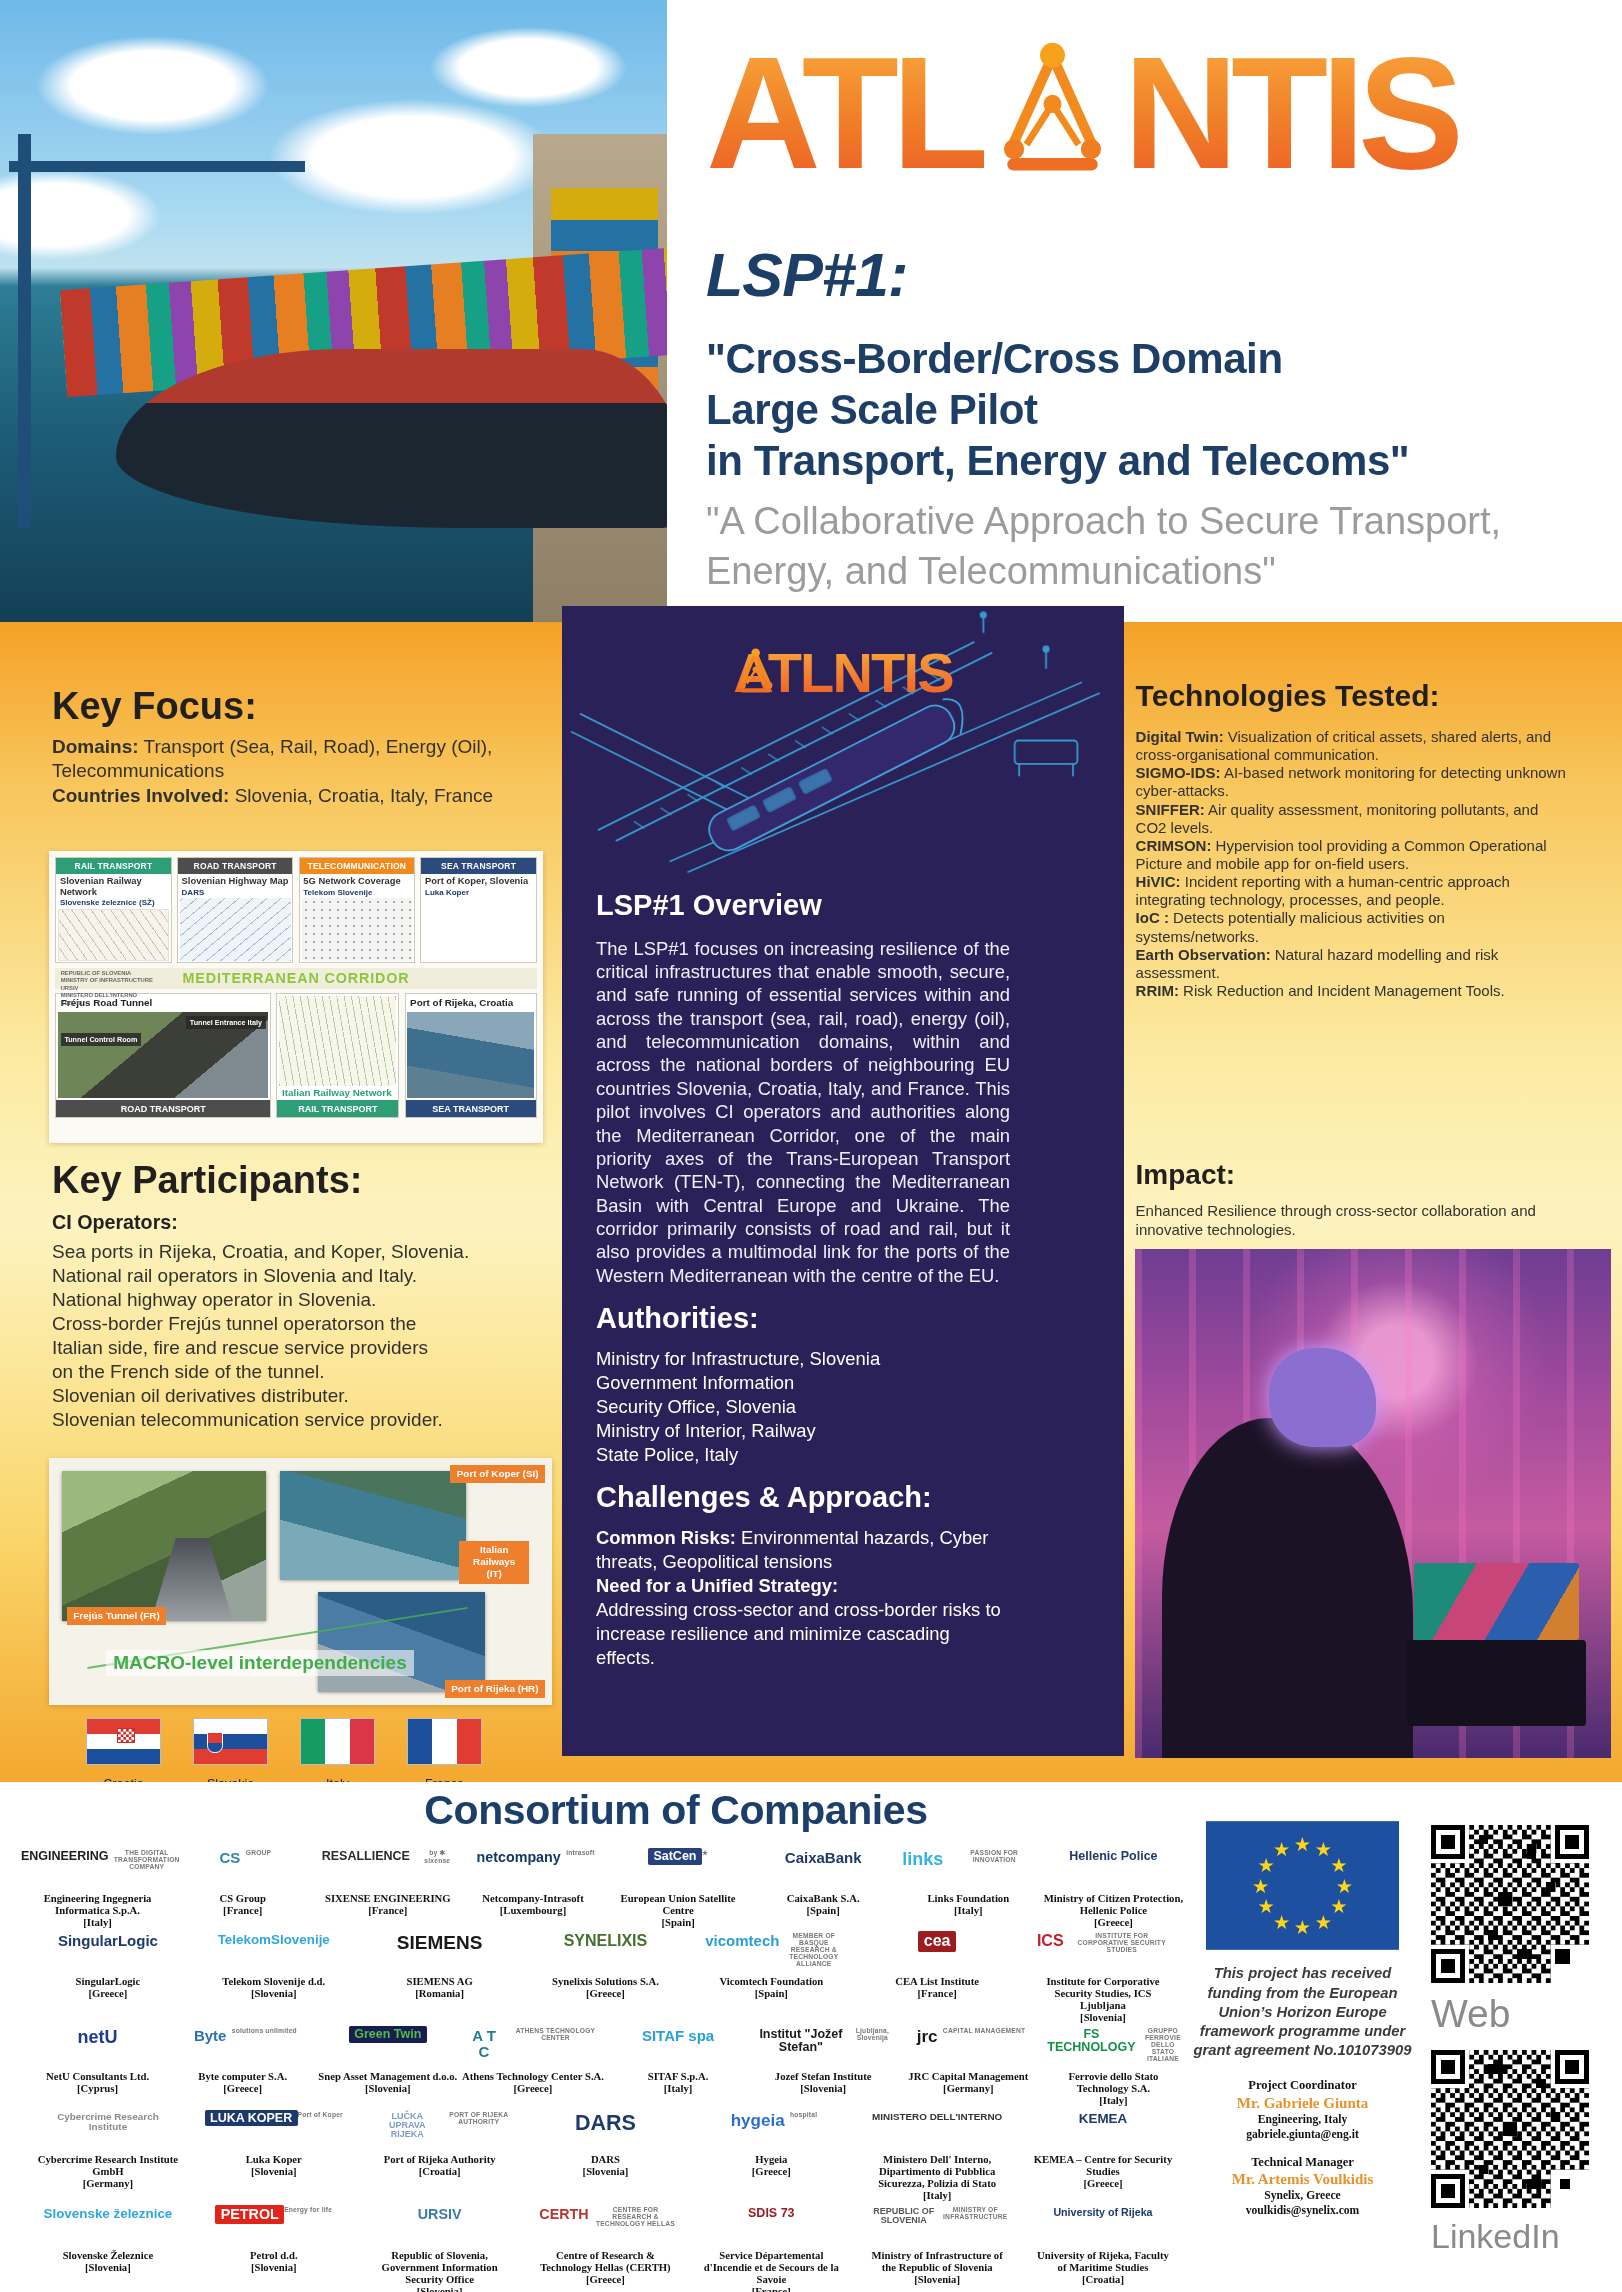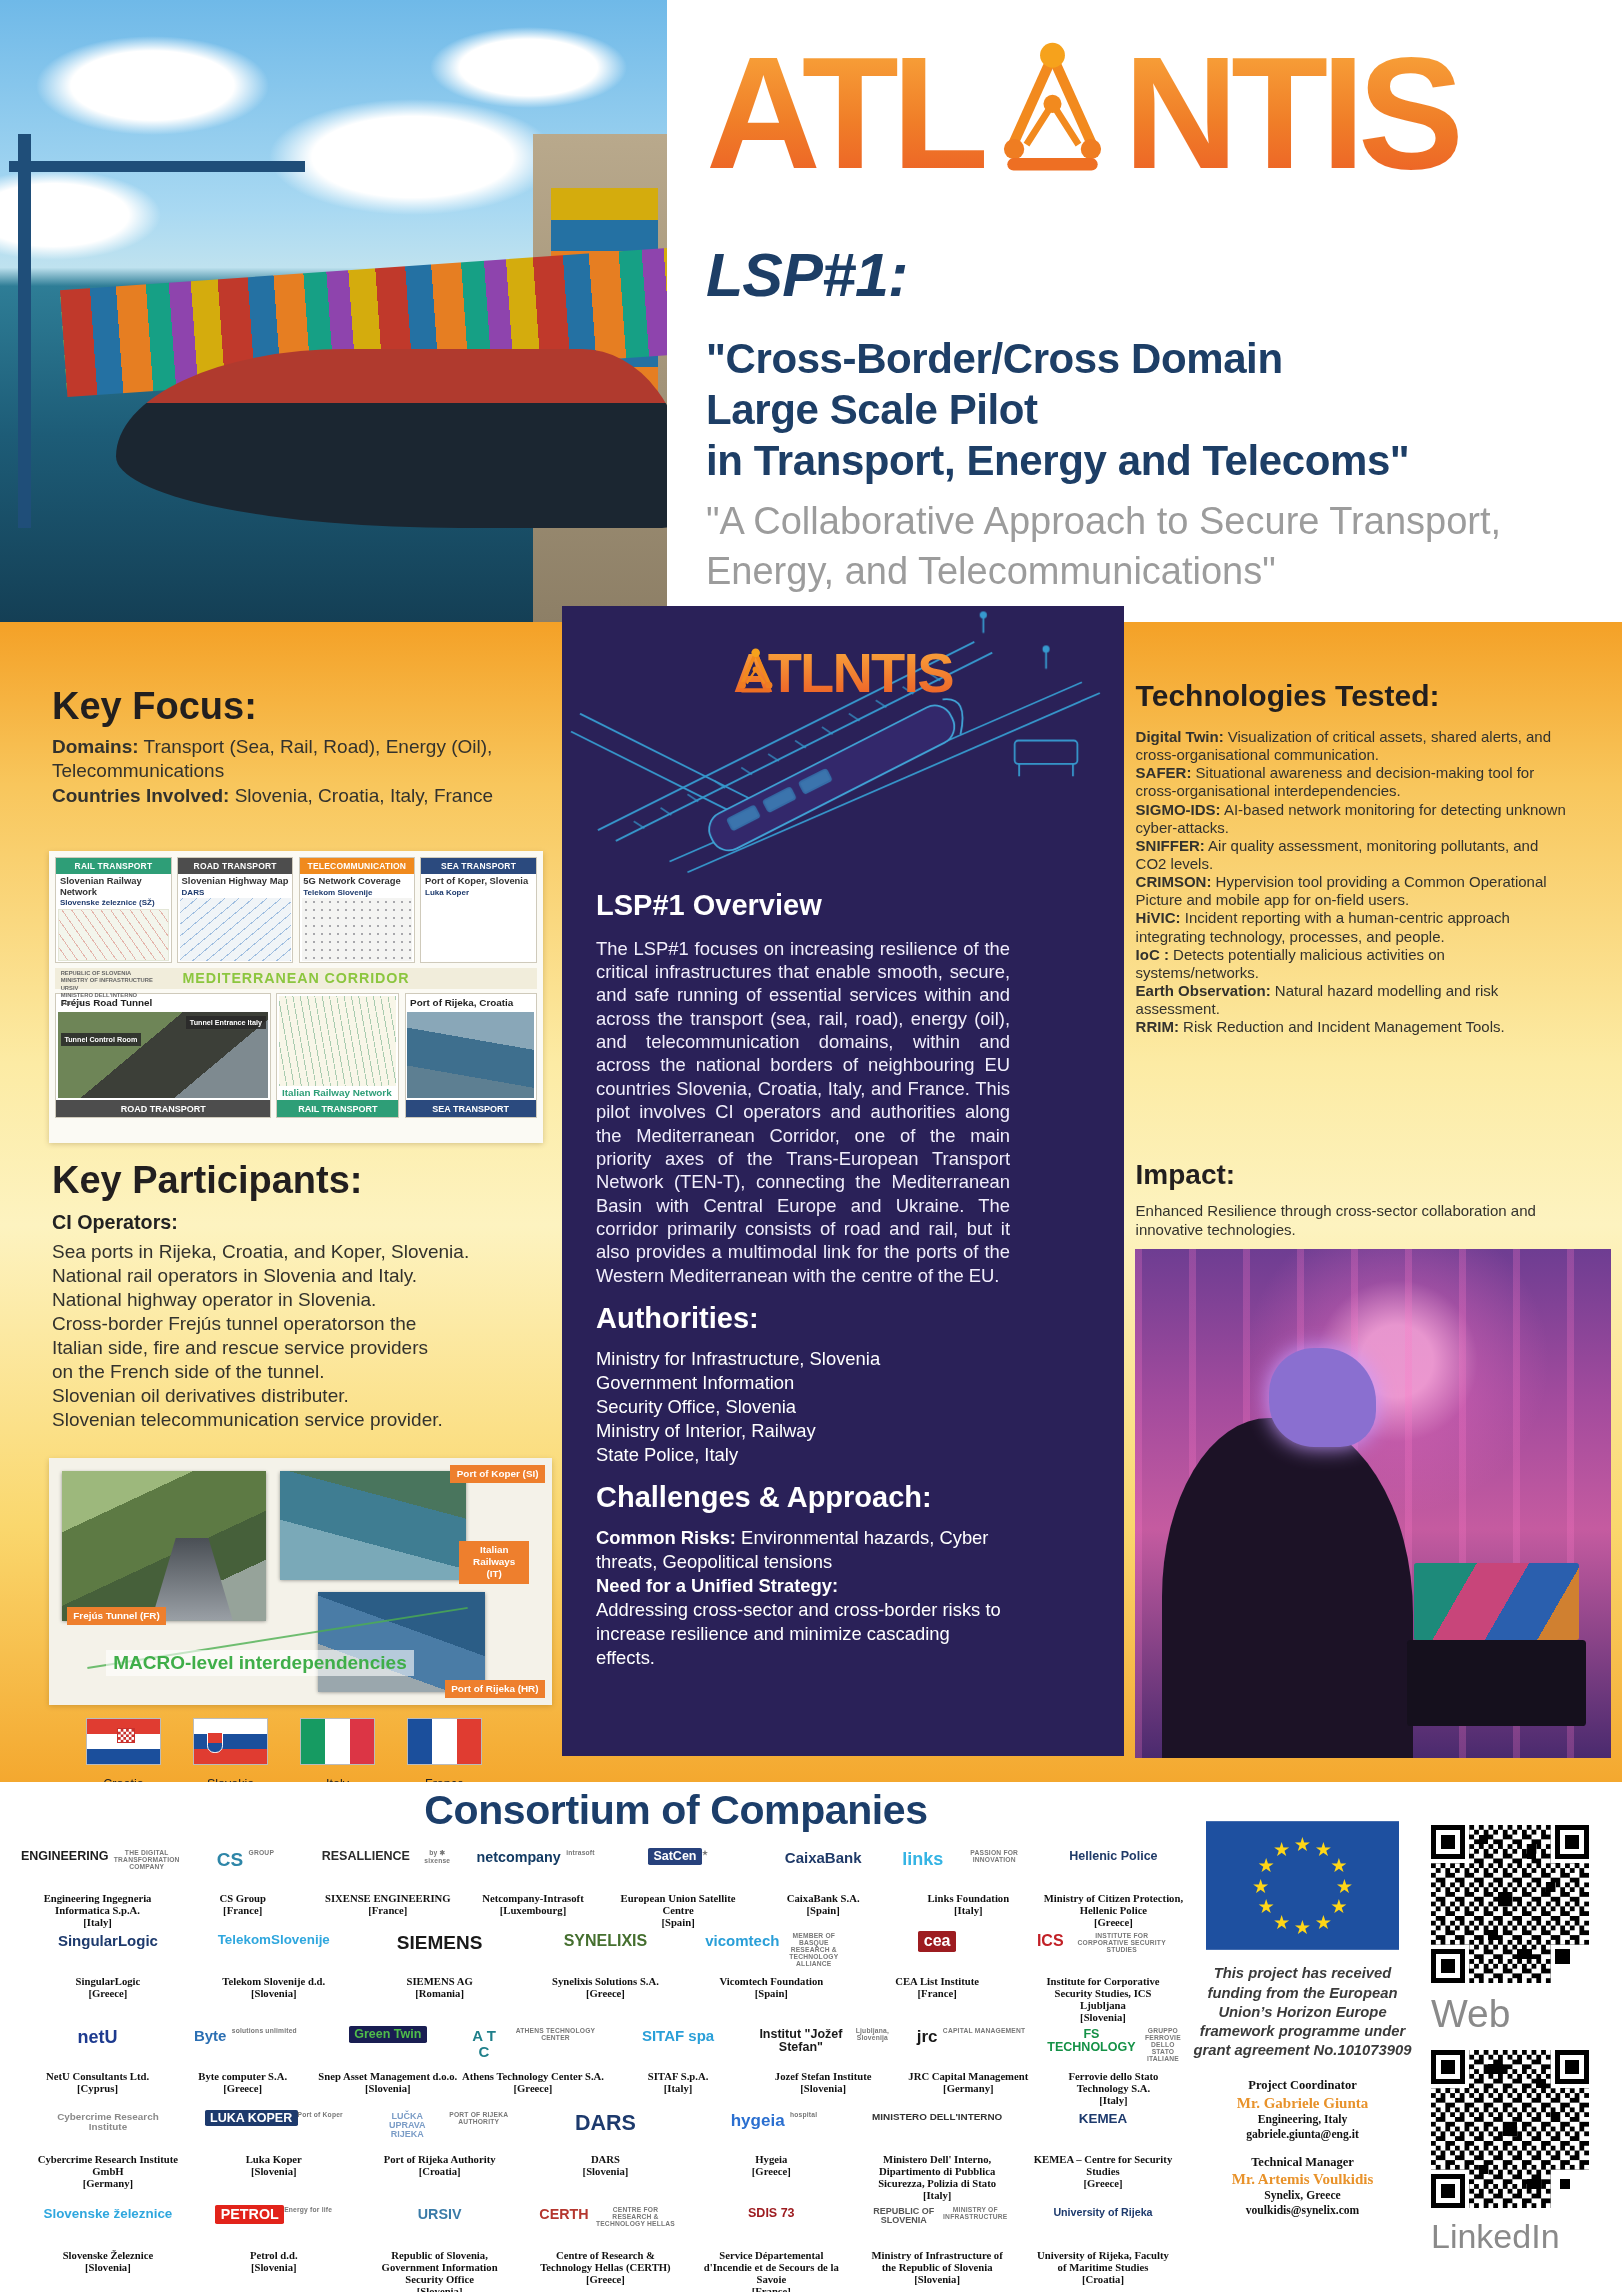--- a/index.html
+++ b/index.html
@@ -420,21 +420,20 @@
         </p>
       </div>
     </div>
 
     <div class="right-col">
       <h2 class="tech-h">Technologies Tested:</h2>
       <div class="tech-list">
 
           <div><b>Digital Twin:</b><span> Visualization of critical assets, shared alerts, and cross-organisational communication.</span></div>
 
-          <div><b>SAFER:</b><span> Situational awareness and decision-making tool for cross-organisational interdependencies.</span></div>
 
           <div><b>SIGMO-IDS:</b><span> AI-based network monitoring for detecting unknown cyber-attacks.</span></div>
 
           <div><b>SNIFFER:</b><span> Air quality assessment, monitoring pollutants, and CO2 levels.</span></div>
 
           <div><b>CRIMSON:</b><span> Hypervision tool providing a Common Operational Picture and mobile app for on-field users.</span></div>
 
           <div><b>HiVIC:</b><span> Incident reporting with a human-centric approach integrating technology, processes, and people.</span></div>
 
           <div><b>IoC :</b><span> Detects potentially malicious activities on systems/networks.</span></div>
@@ -464,21 +463,21 @@
             <div class="logo-mark">
               <span class="mark-text" style="color: rgb(28, 28, 28);">ENGINEERING</span>
               <span class="logo-sub">THE DIGITAL TRANSFORMATION COMPANY</span>
             </div>
             <div class="logo-caption">Engineering Ingegneria Informatica S.p.A.</div>
             <div class="logo-country">[Italy]</div>
           </div>
 
           <div class="logo-cell">
             <div class="logo-mark">
-              <span class="mark-text" style="color: rgb(46, 134, 168); font-size: 19px;">CS</span>
+              <span class="mark-text" style="color: rgb(46, 134, 168); font-size: 15px;">CS</span>
               <span class="logo-sub">GROUP</span>
             </div>
             <div class="logo-caption">CS Group</div>
             <div class="logo-country">[France]</div>
           </div>
 
           <div class="logo-cell">
             <div class="logo-mark">
               <span class="mark-text" style="color: rgb(43, 43, 43);">RESALLIENCE</span>
               <span class="logo-sub">by ✱ sixense</span>

